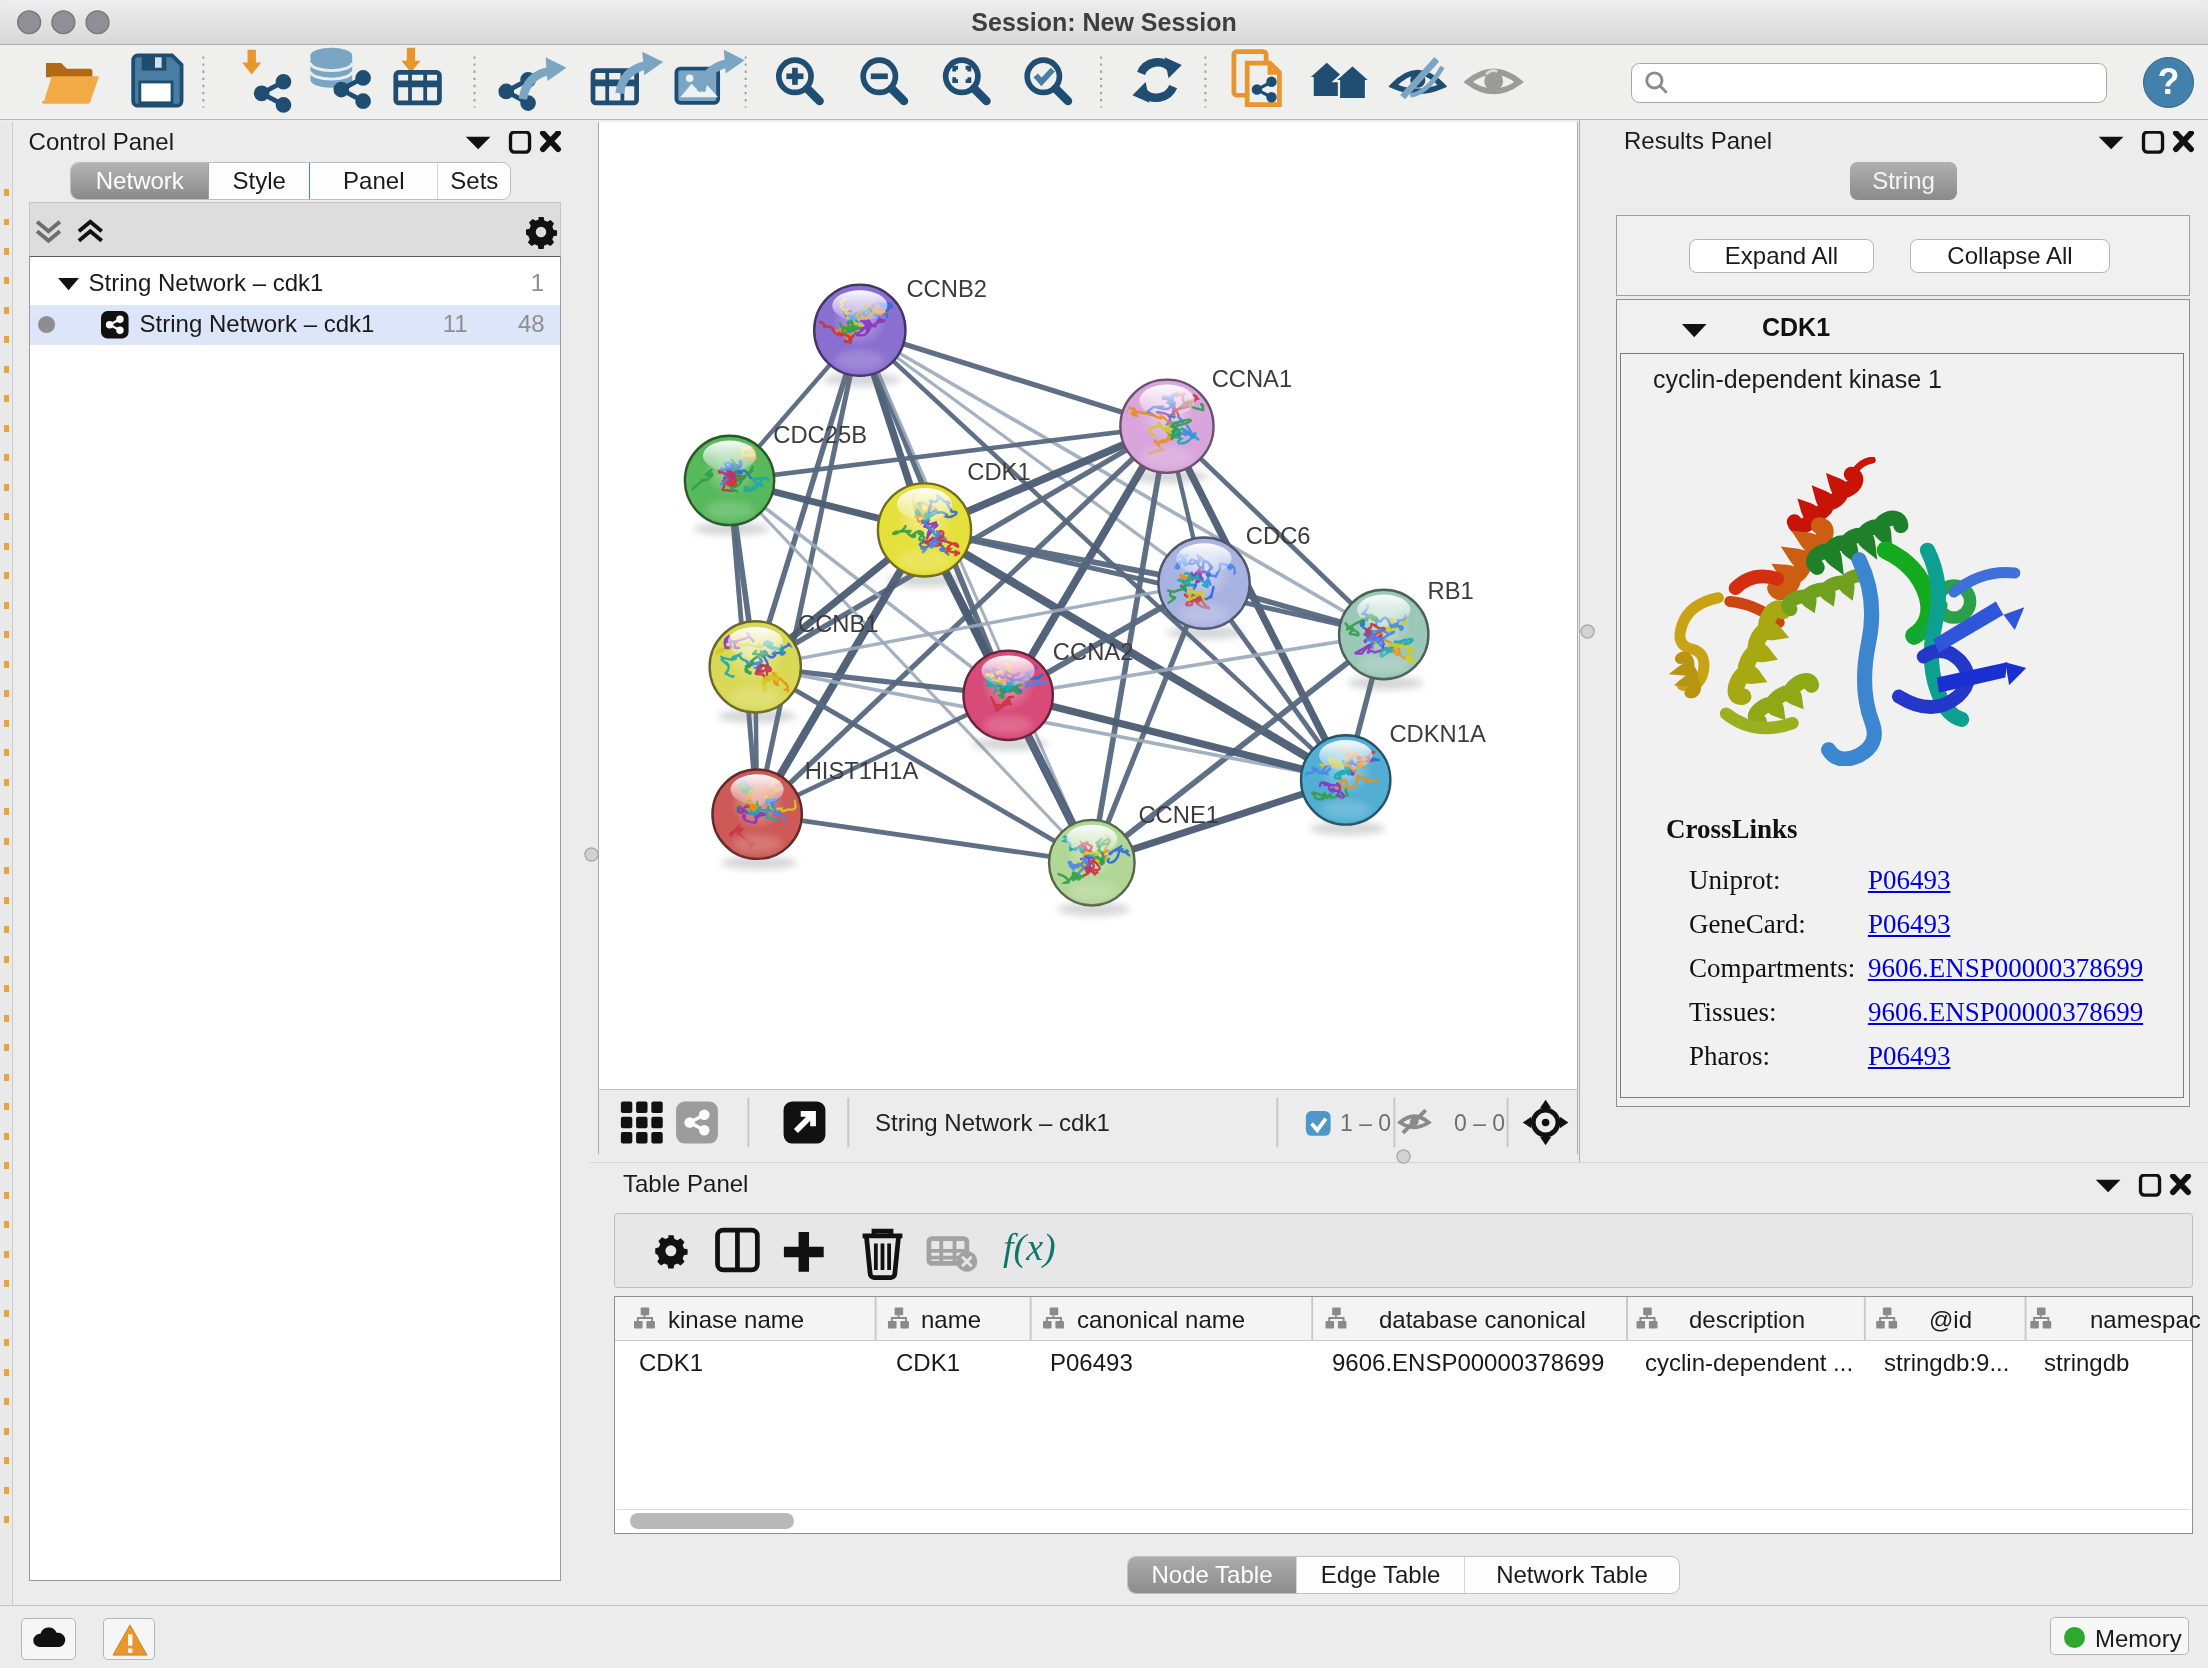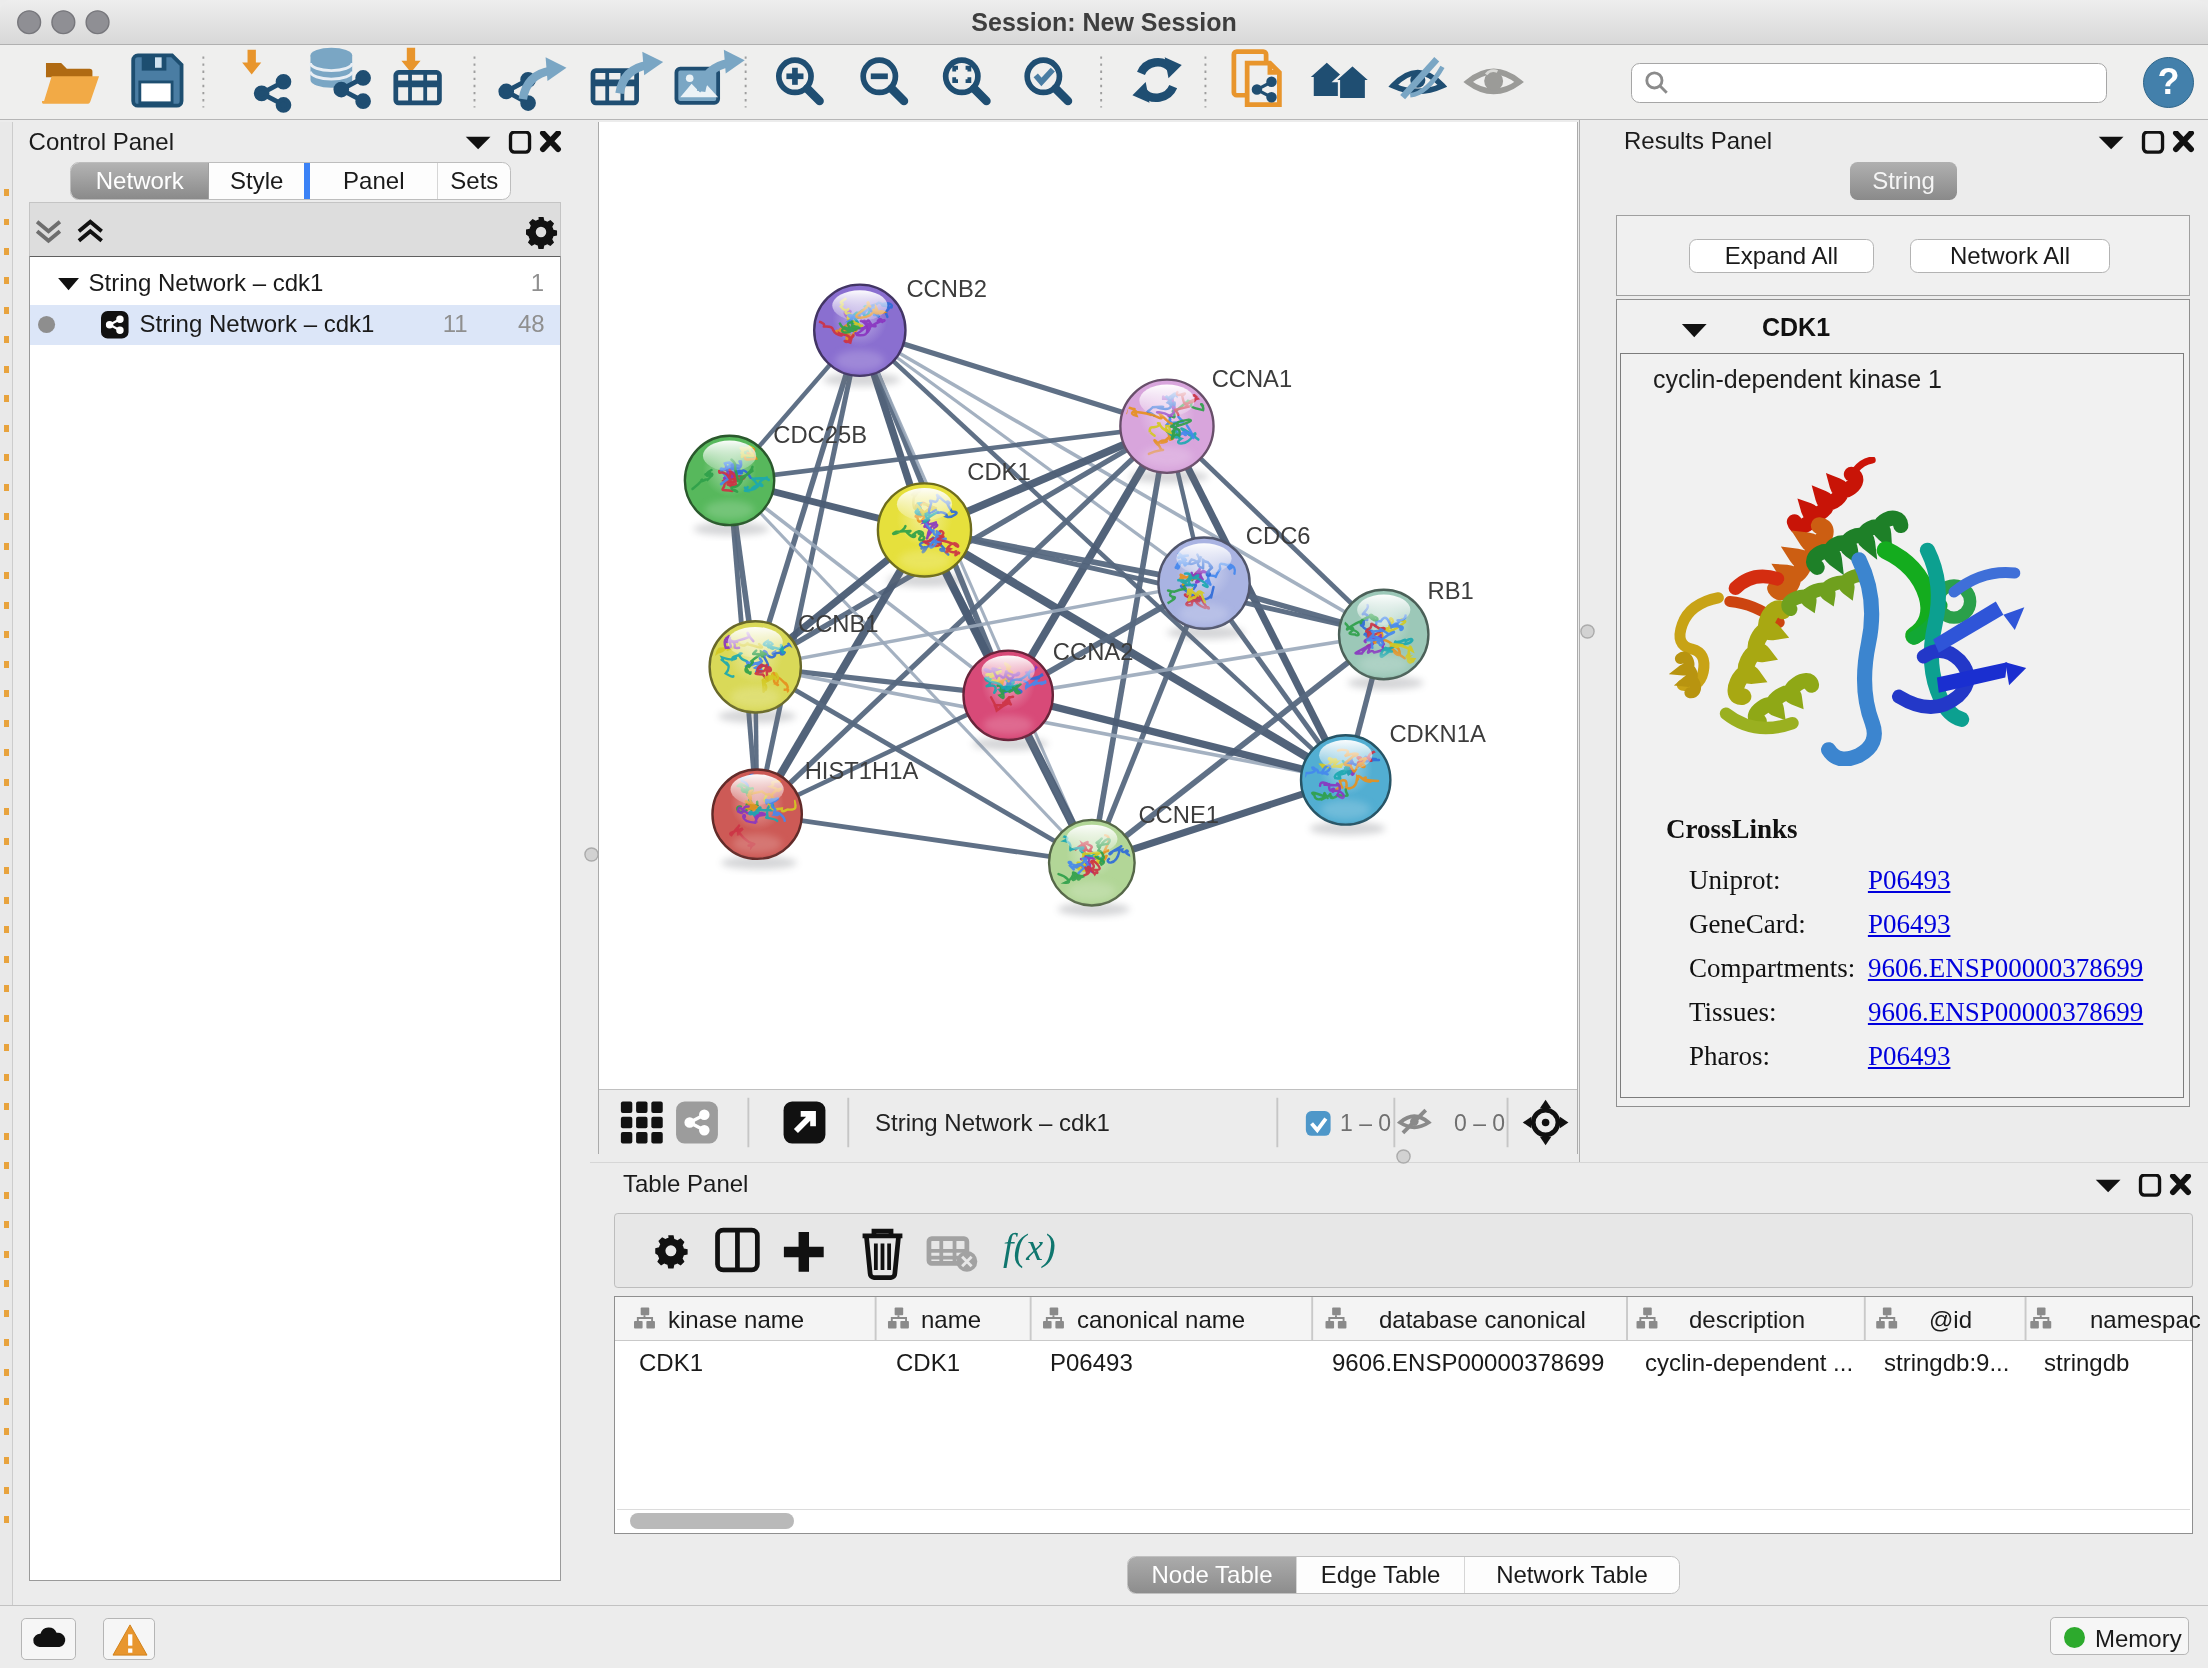--- a/index.html
+++ b/index.html
@@ -181,21 +181,21 @@
 <div class="abs" style="left:14.3px;top:120px;width:583px;height:1485px;">
   <div class="abs panel-title" style="left:14.3px;top:7.6px;">Control Panel</div>
   <svg class="abs" style="left:447px;top:11.4px" width="119" height="25" viewBox="0 0 125 26">
     <path d="M5 6 l13 13 l13 -13 z" fill="#111"></path>
     <rect x="52" y="1" width="20" height="21" rx="4" fill="none" stroke="#111" stroke-width="3.5"></rect>
     <path d="M86 2 l16 17 M102 2 l-16 17" stroke="#111" stroke-width="6" stroke-linecap="round"></path>
   </svg>
 
   <div class="abs" style="left:56px;top:42px;width:441px;height:38px;border:1px solid #bdbdbd;border-radius:8.6px;background:#fdfdfd;overflow:hidden;display:flex;font-size:24px;">
     <div style="width:138px;background:linear-gradient(#b3b3b3,#8a8a8a);color:#fff;text-align:center;line-height:36px;border-right:1px solid #a0a0a0;">Network</div>
-    <div style="width:101px;text-align:center;line-height:36px;border-right:6px solid #3b82f6;">Style</div>
+    <div style="width:101px;text-align:center;line-height:36px;border-right:1px solid #3b82f6;">Style</div>
     <div style="width:128px;text-align:center;line-height:36px;border-right:1px solid #d6d6d6;">Panel</div>
     <div style="flex:1;text-align:center;line-height:36px;">Sets</div>
   </div>
 
   <div class="abs" style="left:14.3px;top:82px;width:532px;height:55px;background:#dddddd;border:1px solid #c4c4c4;border-bottom:1.9px solid #5f5f5f;">
     <svg class="abs" style="left:3.8px;top:15px" width="88" height="28.5" viewBox="0 0 92 30">
       <g fill="none" stroke="#6e6e6e" stroke-width="4">
           <path d="M4 4 l12 10 l12 -10 M4 14 l12 10 l12 -10"></path>
         </g>
       <g fill="none" stroke="#111" stroke-width="4">
@@ -650,21 +650,21 @@
   <div class="abs panel-title" style="left:44px;top:6.7px;">Results Panel</div>
   <svg class="abs" style="left:514px;top:11.4px" width="119" height="25" viewBox="0 0 125 26">
     <path d="M5 6 l13 13 l13 -13 z" fill="#111"></path>
     <rect x="52" y="1" width="20" height="21" rx="4" fill="none" stroke="#111" stroke-width="3.5"></rect>
     <path d="M86 2 l16 17 M102 2 l-16 17" stroke="#111" stroke-width="6" stroke-linecap="round"></path>
   </svg>
   <div class="abs" style="left:270px;top:42px;width:107px;height:38px;background:linear-gradient(#b0b0b0,#8a8a8a);border-radius:7.6px;color:#f5f5f5;text-align:center;line-height:38px;font-size:24px;">String</div>
 
   <div class="abs" style="left:36px;top:95px;width:574px;height:81px;background:#f0f0f0;border:1.9px solid #9f9f9f;">
     <div class="abs" style="left:72px;top:23px;width:185px;height:34px;background:#fff;border:1px solid #b3b3b3;border-radius:7.6px;text-align:center;line-height:32px;font-size:24px;">Expand All</div>
-    <div class="abs" style="left:293px;top:23px;width:200px;height:34px;background:#fff;border:1px solid #b3b3b3;border-radius:7.6px;text-align:center;line-height:32px;font-size:24px;">Network All</div>
+    <div class="abs" style="left:293px;top:23px;width:200px;height:34px;background:#fff;border:1px solid #b3b3b3;border-radius:7.6px;text-align:center;line-height:32px;font-size:24px;">Collapse All</div>
   </div>
 
   <div class="abs" style="left:36px;top:179px;width:574px;height:808px;background:#f0f0f0;border:1.9px solid #8f8f8f;">
     <svg class="abs" style="left:63px;top:21px" width="28.5" height="21" viewBox="0 0 30 22">
         <path d="M2 3 l13 14 l13 -14 z" fill="#111"></path>
       </svg>
     <div class="abs" style="left:145px;top:13.3px;font-size:25px;font-weight:bold;color:#111;">CDK1</div>
     <div class="abs" style="left:2.9px;top:53px;width:564px;height:745px;background:#f1f1f1;border:1.9px solid #7c7c7c;">
       <div class="abs" style="left:32px;top:11.4px;font-size:25px;color:#1c1c1c;">cyclin-dependent kinase 1</div>
       <svg width="361" height="309" viewBox="0 0 380 325" style="position:absolute;left:48px;top:103px">

